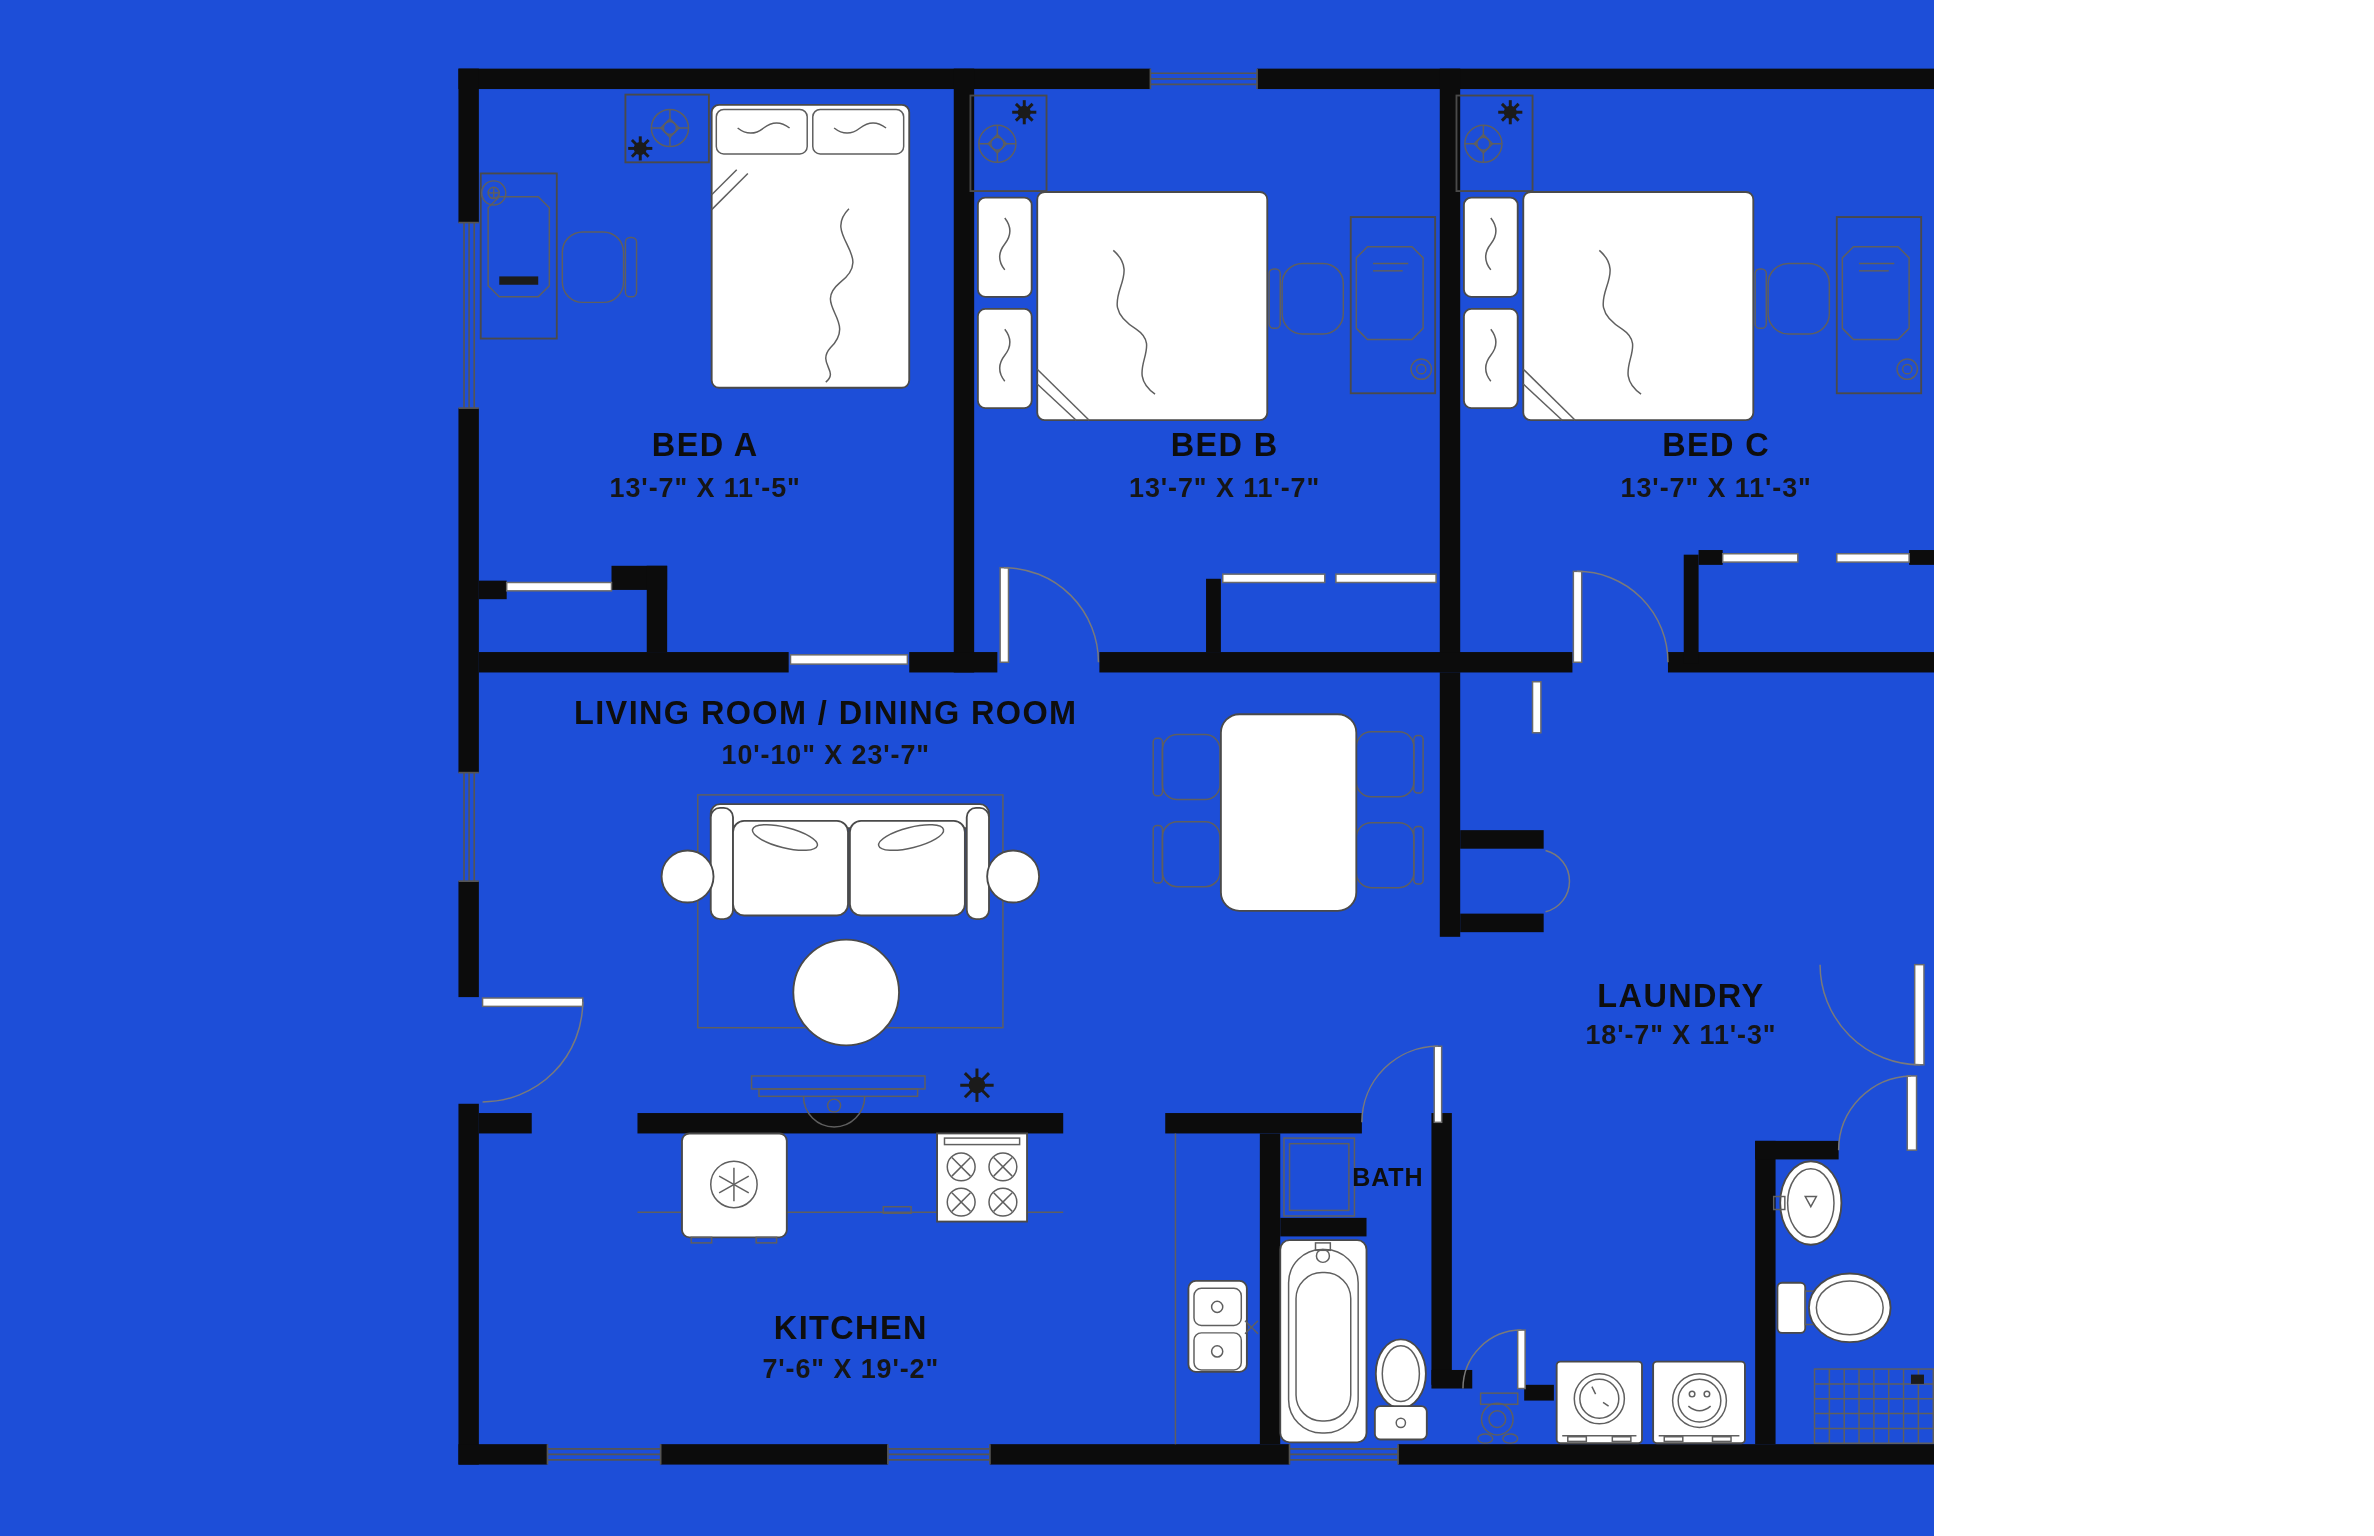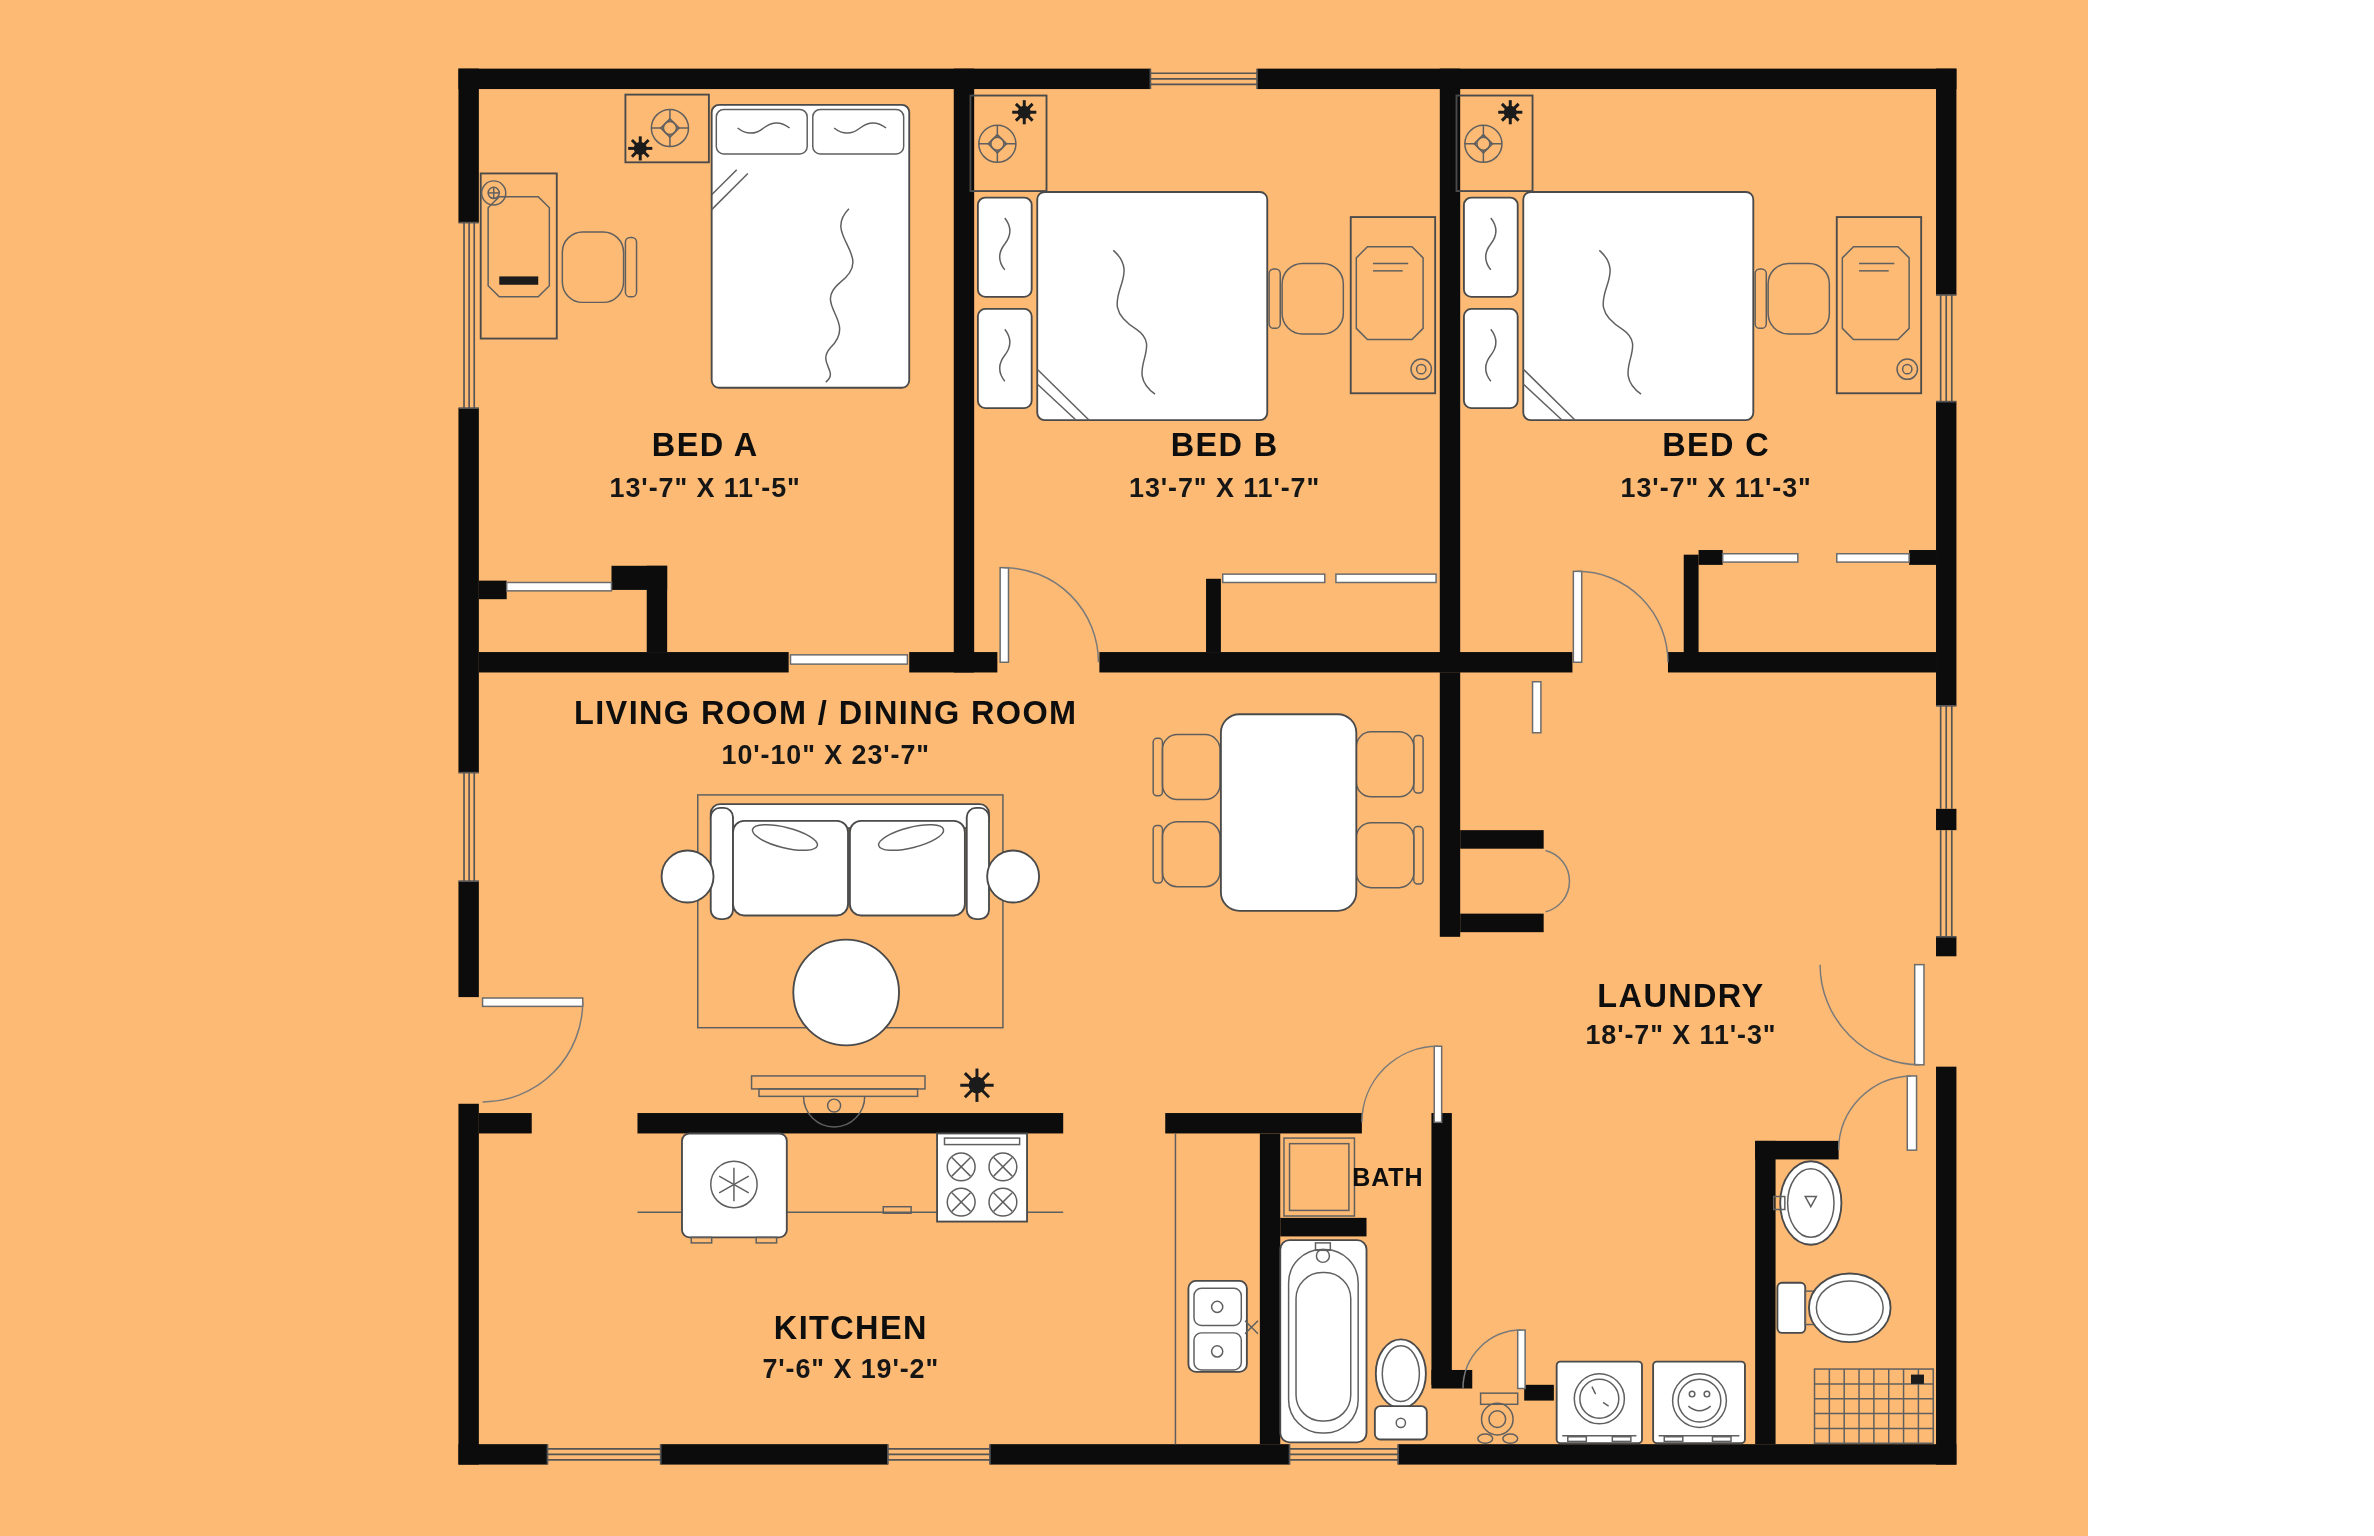--- a/index.html
+++ b/index.html
@@ -1,16 +1,16 @@
 <!DOCTYPE html>
 <html style="font-size:15px"><head>
 <meta charset="utf-8">
 <style>
   html,body{margin:0;padding:0;background:#ffffff;}
-  .stage{width:2088px;height:1536px;background:#fdba74;position:relative;overflow:hidden;}
+  .stage{width:1934px;height:1536px;background:#1d4ed8;position:relative;overflow:hidden;}
   svg{display:block;}
   .wall{fill:#0c0c0c;stroke:none;}
   .thin{stroke:#4a4a4a;stroke-width:2;fill:none;}
   .thin15{stroke:#5f5f5f;stroke-width:1.6;fill:none;}
   .whitefill{fill:#ffffff;stroke:#4a4a4a;stroke-width:2;}
   .leaf{fill:#ffffff;stroke:#6b6b6b;stroke-width:1.6;}
   .arc{fill:none;stroke:#7a7a7a;stroke-width:1.6;}
   .winline{stroke:#555555;stroke-width:1.8;fill:none;}
   .dark{fill:#1b1b1b;stroke:none;}
   .plantline{stroke:#1b1b1b;stroke-width:3.2;}

